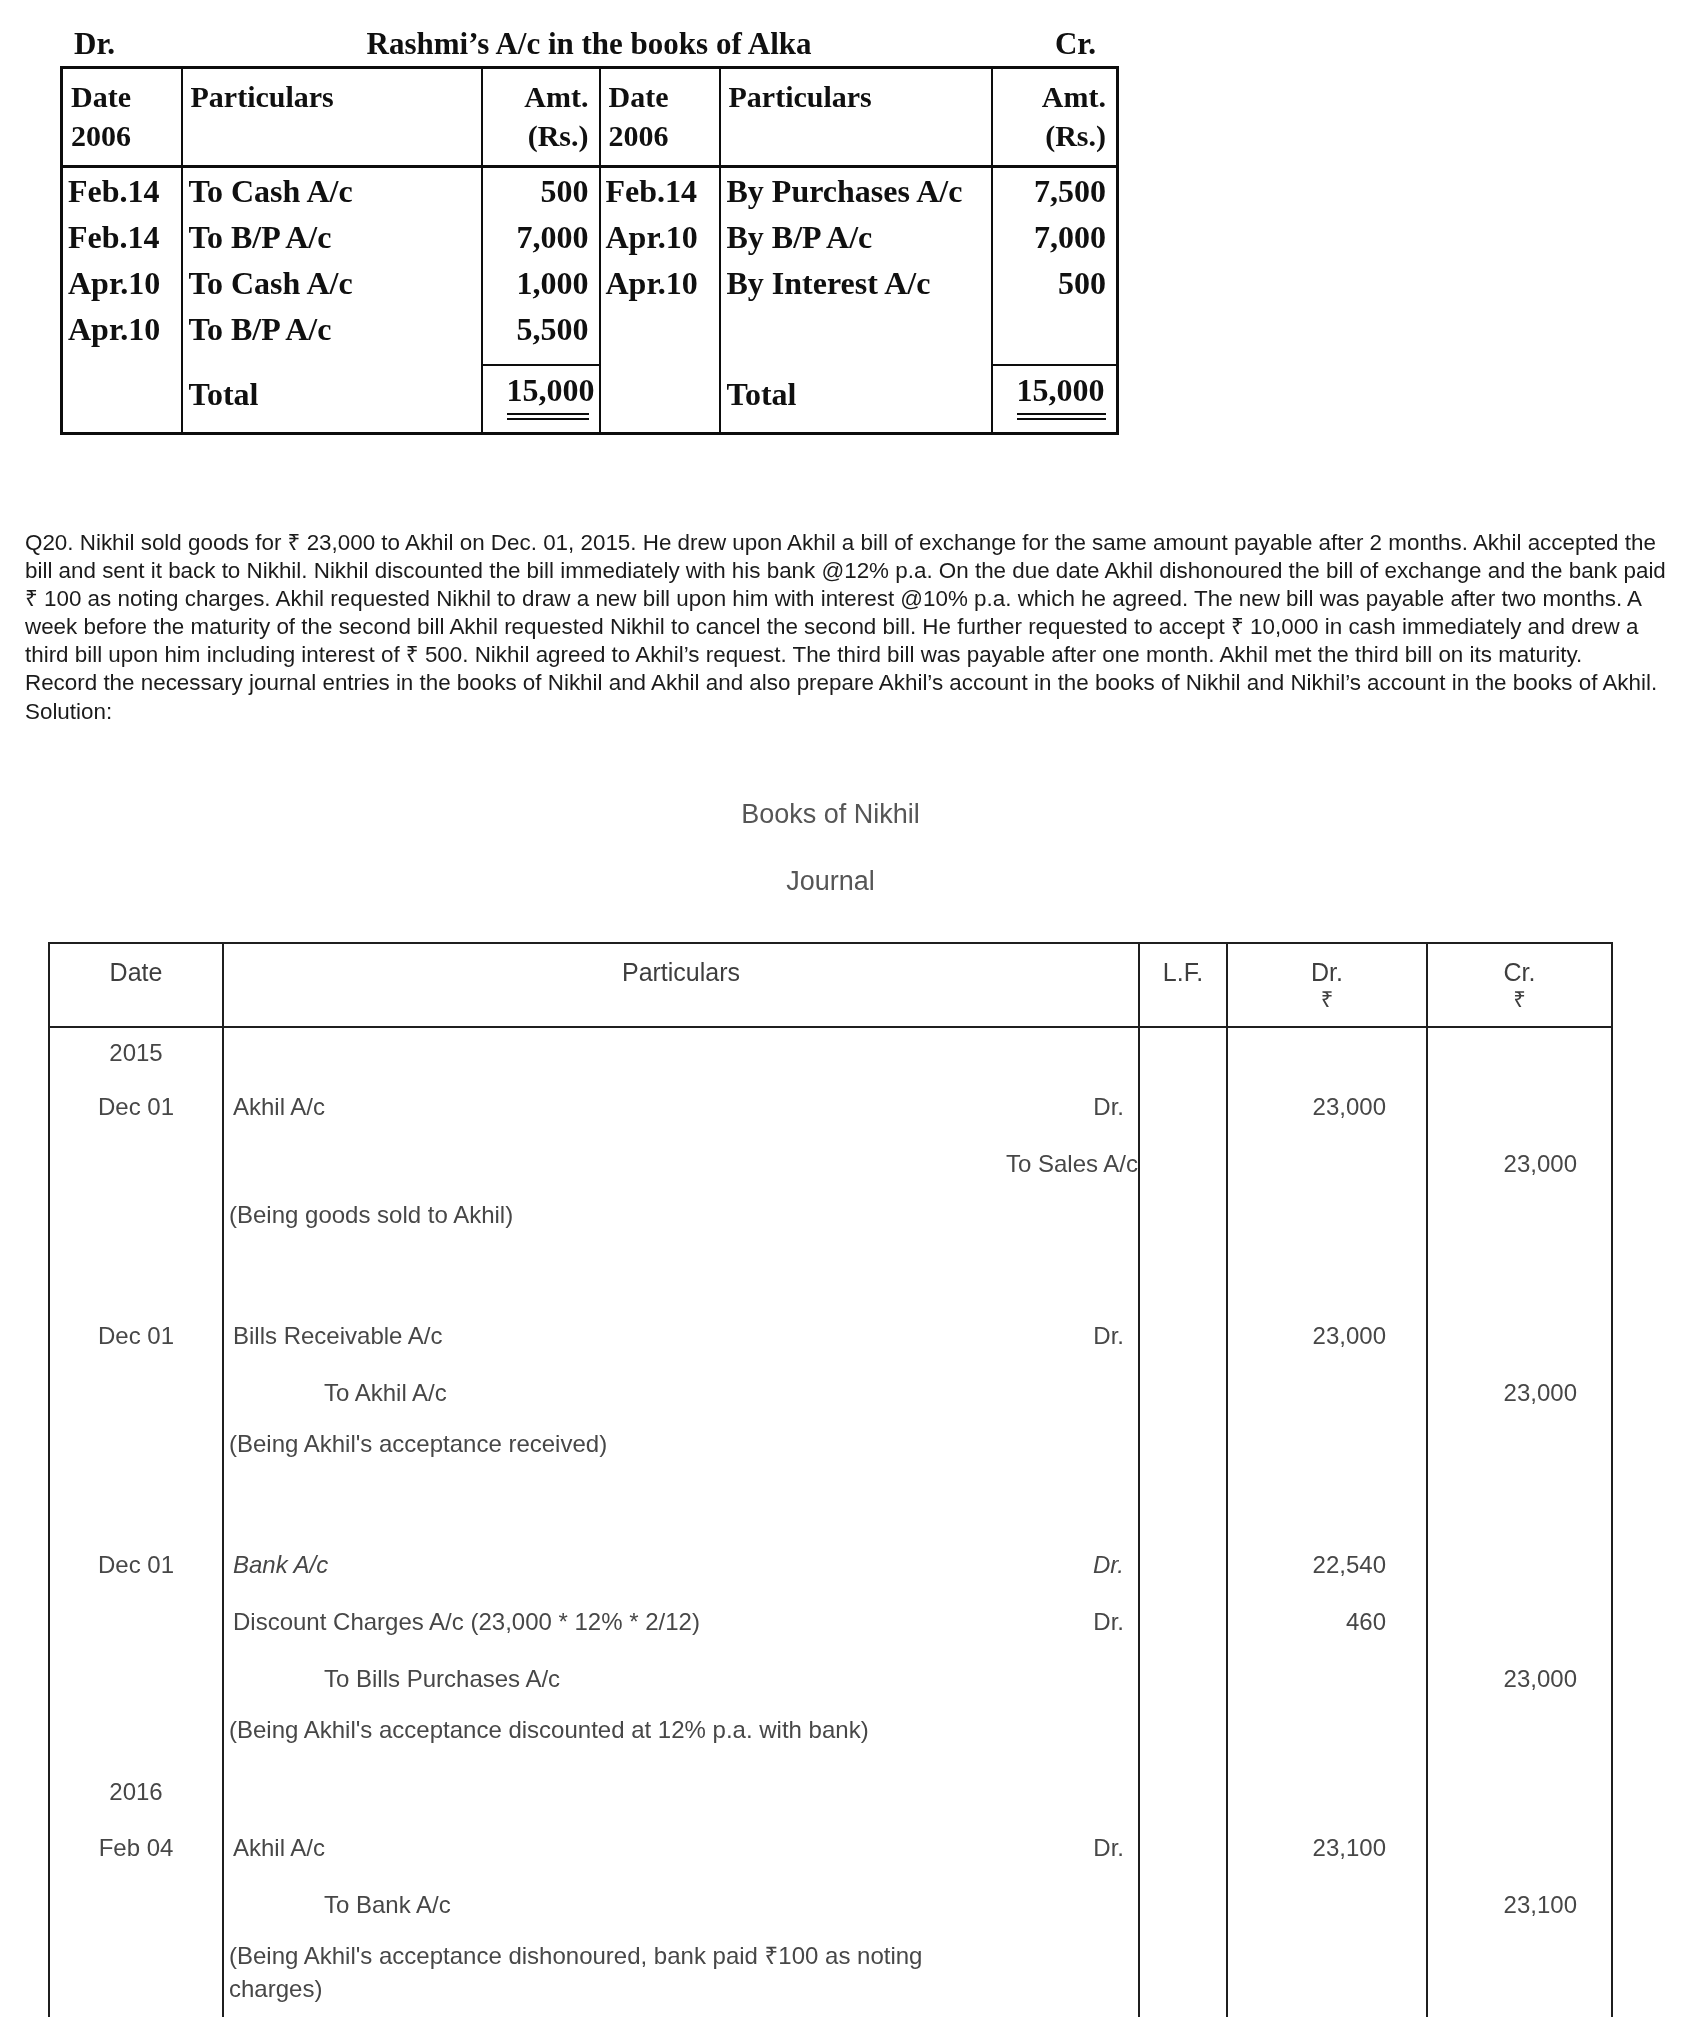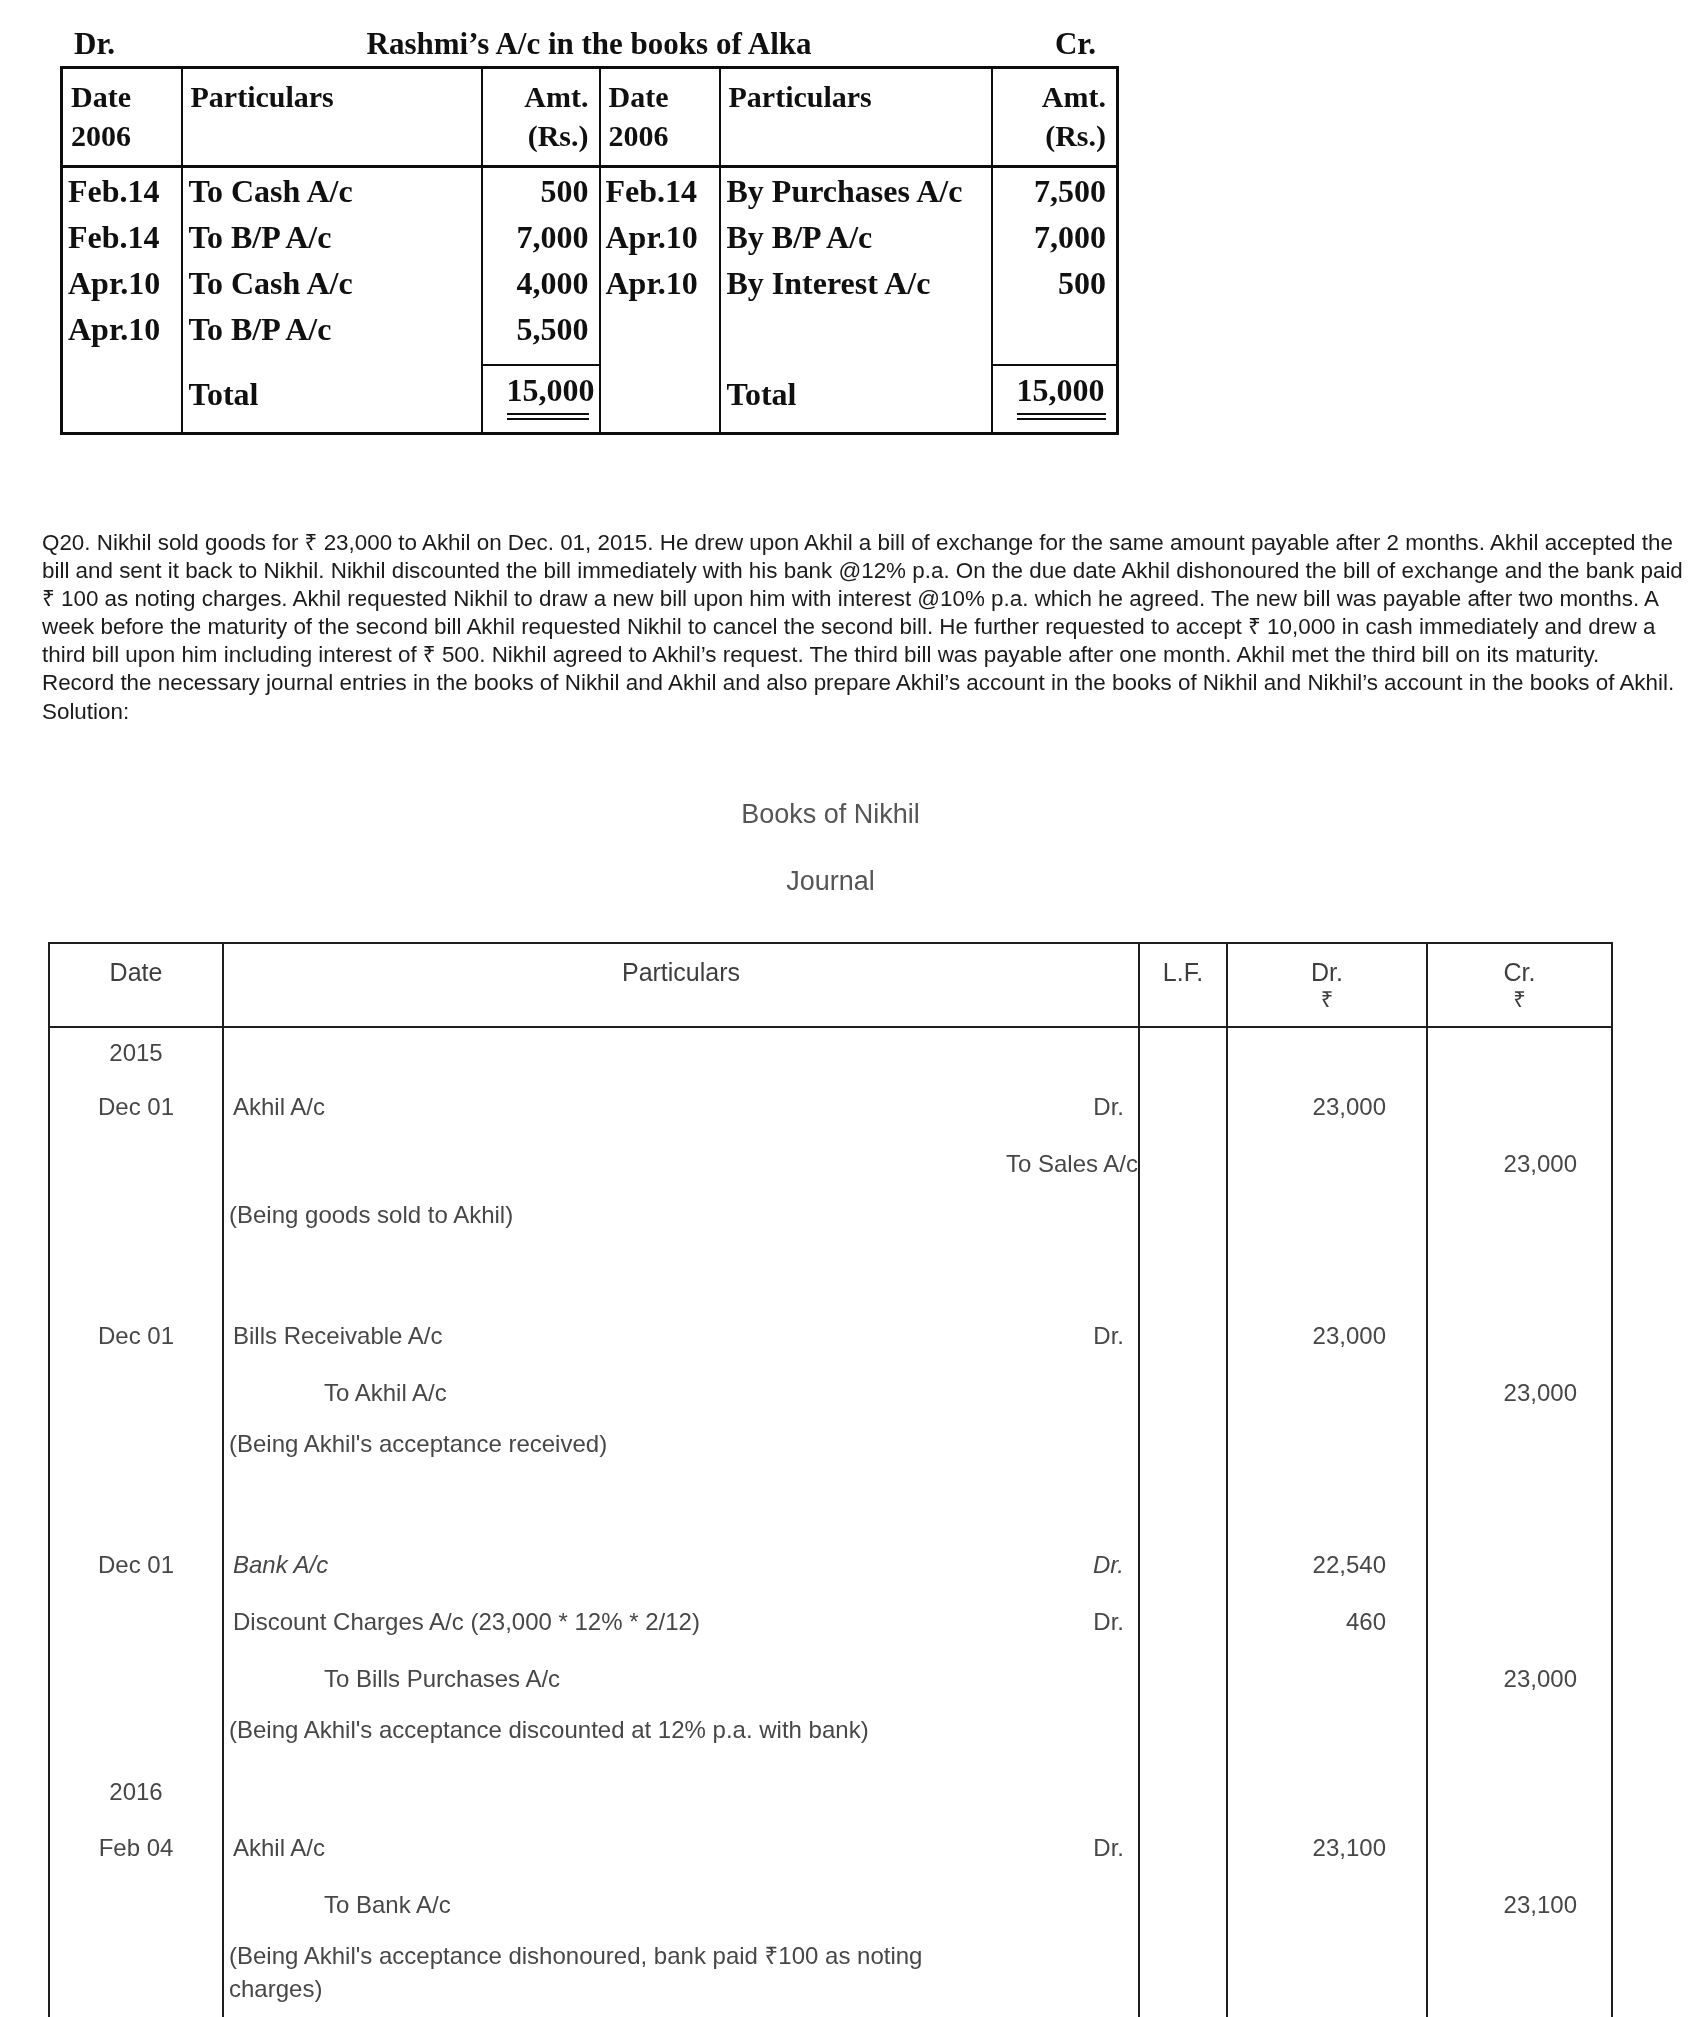--- a/index.html
+++ b/index.html
@@ -30,21 +30,21 @@
   .ledger-table td{font-size:32px;padding:0 6px;height:46px;vertical-align:middle;}
   .ledger-table td.c-date{padding-left:5px;}
   .ledger-table td.c-amt{text-align:right;padding-right:10px;padding-left:24px;}
   .ledger-table tr.spacer td{height:12px;}
   .ledger-table tr.bottompad td{height:8px;}
   .ledger-table td.lt-amt{border-top:2.5px solid #0d0d0d;}
   .ledger-table tr.totalrow td{height:58px;}
   .dbl{border-bottom:7px double #0d0d0d;padding:2px 2px 4px 0;display:block;text-align:right;}
 
   
-  .question{position:absolute;left:42px;top:529px;width:1652px;color:#1b1b1b;
+  .question{position:absolute;left:25px;top:529px;width:1652px;color:#1b1b1b;
     font-size:22.4px;line-height:28.1px;}
   .question p{margin:0;}
 
   
   .sol-heading{position:absolute;left:48px;width:1565px;text-align:center;
     color:#565656;font-size:27px;font-weight:400;margin:0;}
   .heading-books{top:799px;}
   .heading-journal{top:866px;}
 
   
@@ -125,21 +125,21 @@
           <td class="c-date">Feb.14</td>
           <td class="c-part">To B/P A/c</td>
           <td class="c-amt">7,000</td>
           <td class="c-date">Apr.10</td>
           <td class="c-part">By B/P A/c</td>
           <td class="c-amt">7,000</td>
         </tr>
         <tr>
           <td class="c-date">Apr.10</td>
           <td class="c-part">To Cash A/c</td>
-          <td class="c-amt">4,000</td>
+          <td class="c-amt">1,000</td>
           <td class="c-date">Apr.10</td>
           <td class="c-part">By Interest A/c</td>
           <td class="c-amt">500</td>
         </tr>
         <tr>
           <td class="c-date">Apr.10</td>
           <td class="c-part">To B/P A/c</td>
           <td class="c-amt">5,500</td>
           <td class="c-date"></td>
           <td class="c-part"></td>

